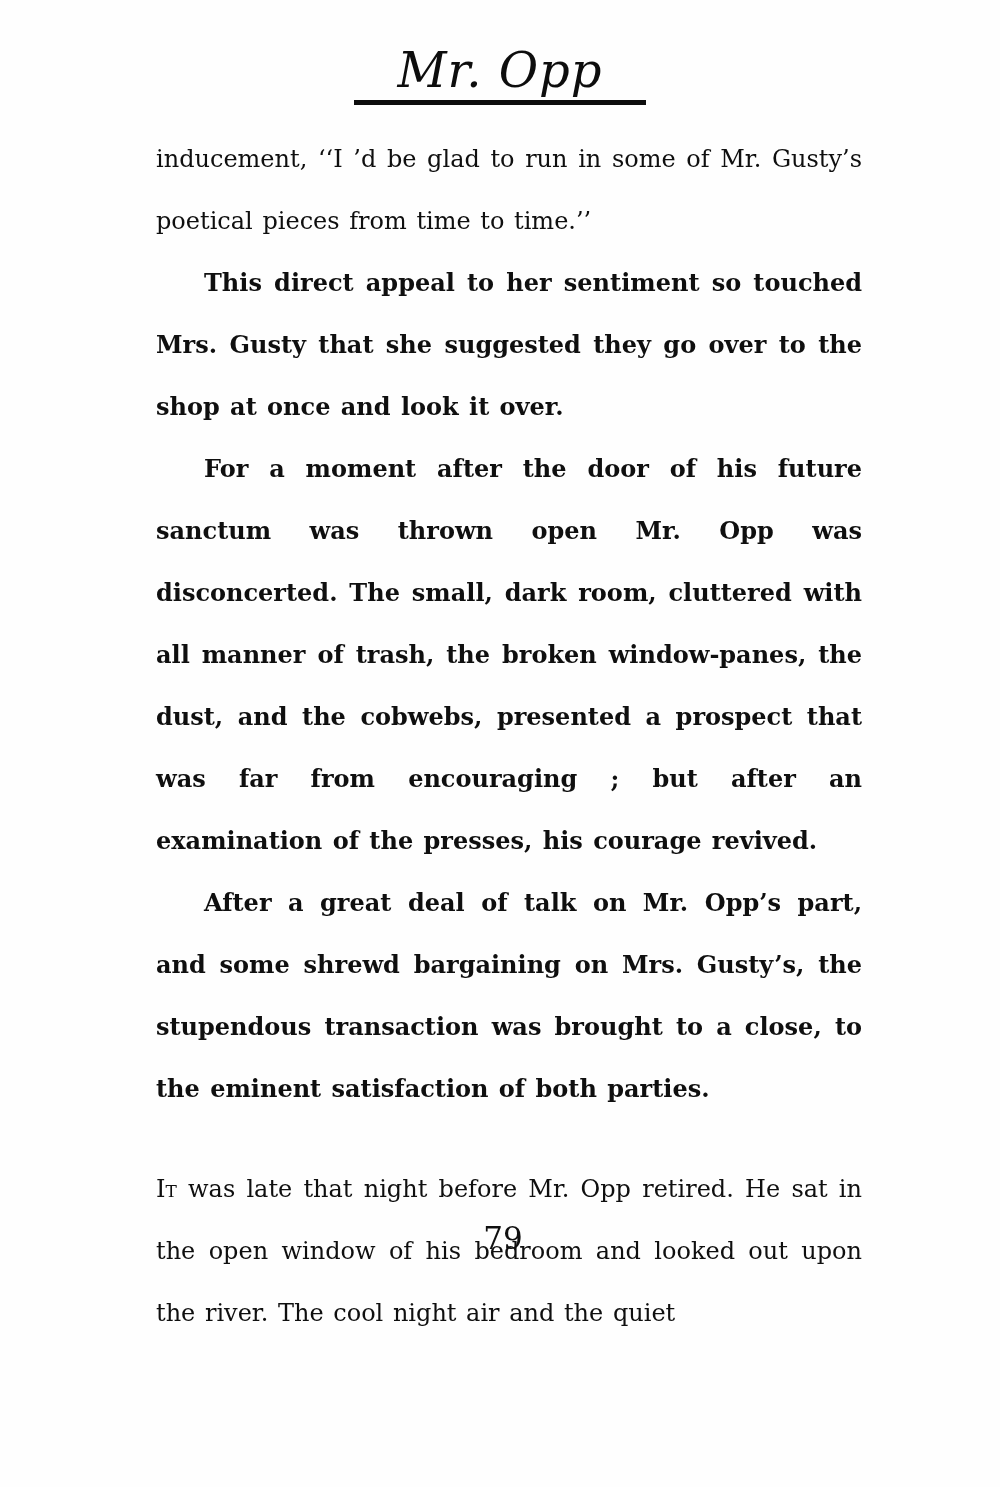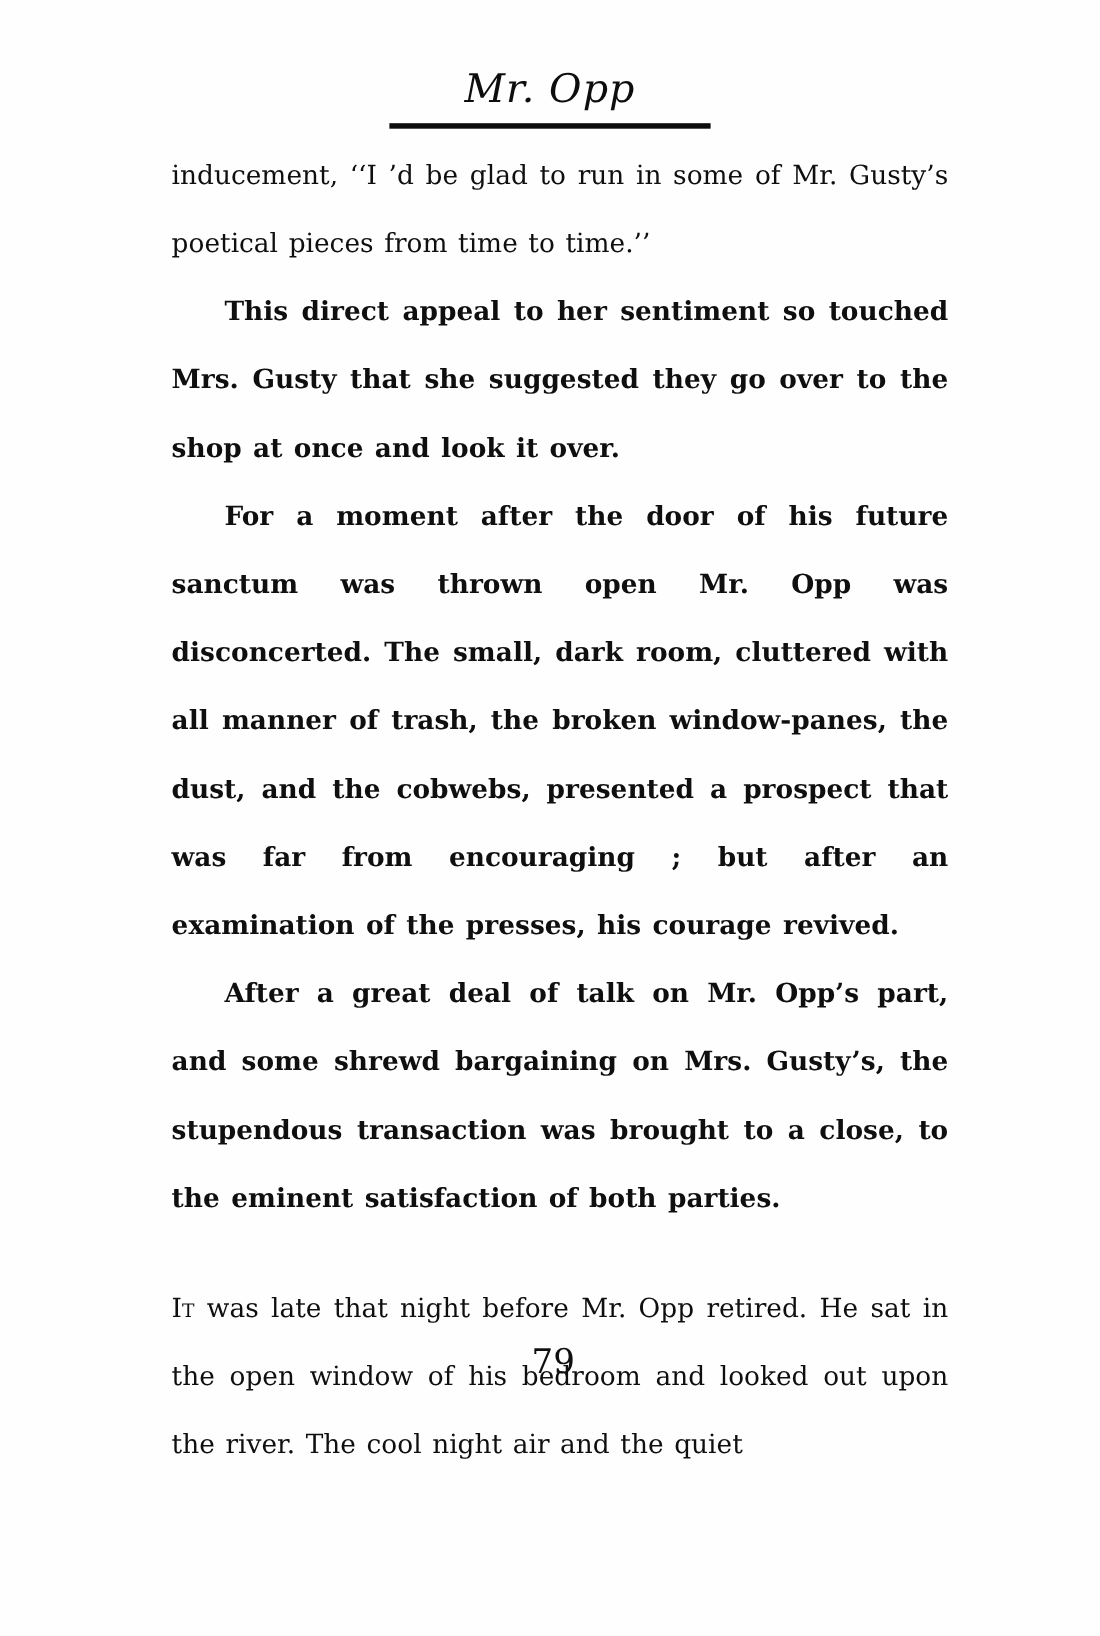--- a/index.html
+++ b/index.html
@@ -15,25 +15,24 @@
     color: #0f0f0f;
     font-family: "DejaVu Serif", "Liberation Serif", serif;
     overflow: hidden;
   }
   .header {
     padding-top: 50px;
     text-align: center;
   }
   .header-title {
     font-style: italic;
-    font-size: 36px;
+    font-size: 48px;
     line-height: 40px;
     letter-spacing: 1px;
     color: #0d0d0d;
-    margin-top: 12px;
   }
   .header-rule {
     width: 292px;
     height: 5px;
     background: #0d0d0d;
     margin: 10px auto 0 auto;
   }
   .body-text {
     position: absolute;
     top: 128px;

